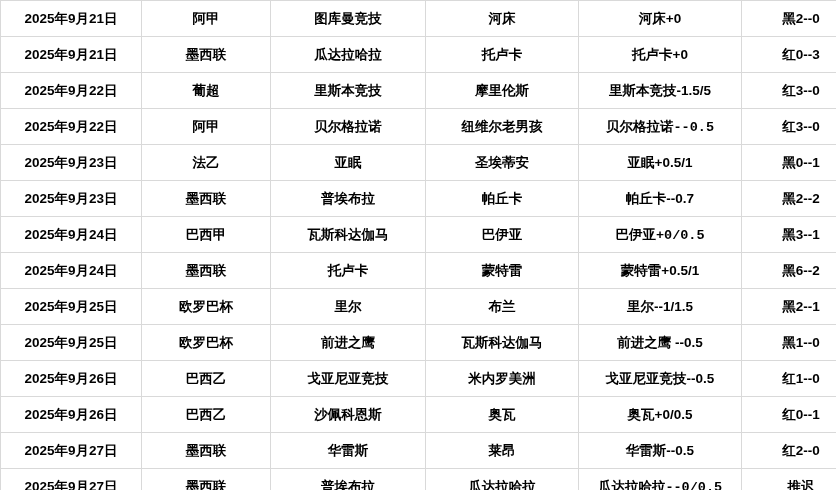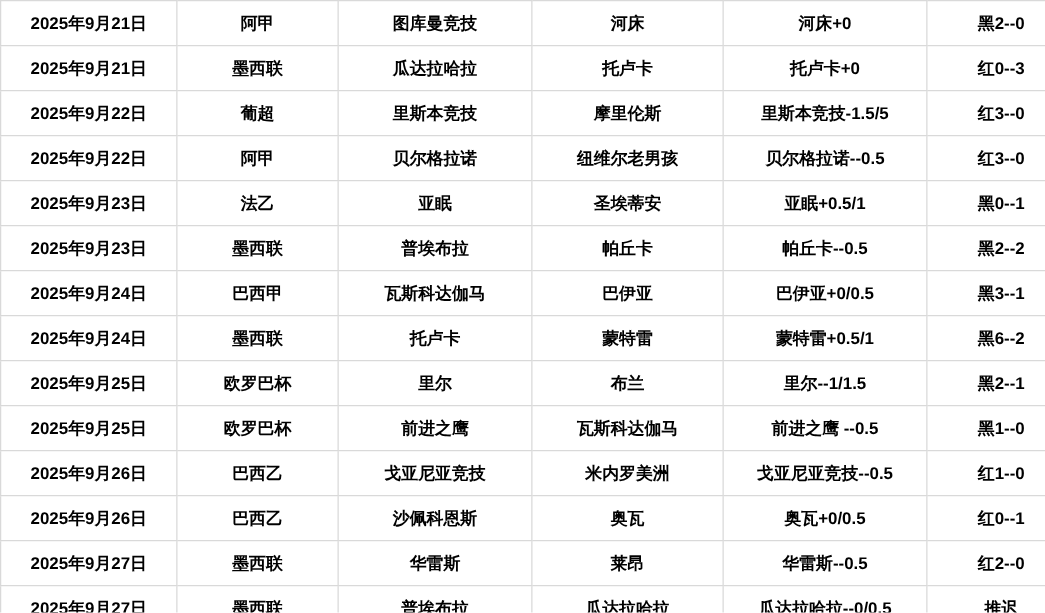--- a/index.html
+++ b/index.html
@@ -48,20 +48,21 @@
   td.col-pick {
     width: 158px;
     font-size: 13px;
   }
   td.col-result {
     width: 114px;
     border-right: 1px solid #d9d9d9;
   }
   .pick-blue {
     color: #1a4fd6;
+    font-family: Liberation Mono, monospace;
   }
   .res-black {
     color: #000000;
   }
   .res-red {
     color: #d01b1b;
   }
   .res-plain {
     color: #000000;
   }
@@ -109,21 +110,21 @@
         <td class="col-home">亚眠</td>
         <td class="col-away">圣埃蒂安</td>
         <td class="col-pick">亚眠+0.5/1</td>
         <td class="col-result res-black">黑0--1</td>
       </tr>
       <tr>
         <td class="col-date">2025年9月23日</td>
         <td class="col-league">墨西联</td>
         <td class="col-home">普埃布拉</td>
         <td class="col-away">帕丘卡</td>
-        <td class="col-pick">帕丘卡--0.5</td>
+        <td class="col-pick">帕丘卡--0.7</td>
         <td class="col-result res-black">黑2--2</td>
       </tr>
       <tr>
         <td class="col-date">2025年9月24日</td>
         <td class="col-league">巴西甲</td>
         <td class="col-home">瓦斯科达伽马</td>
         <td class="col-away">巴伊亚</td>
         <td class="col-pick pick-blue">巴伊亚+0/0.5</td>
         <td class="col-result res-black">黑3--1</td>
       </tr>

